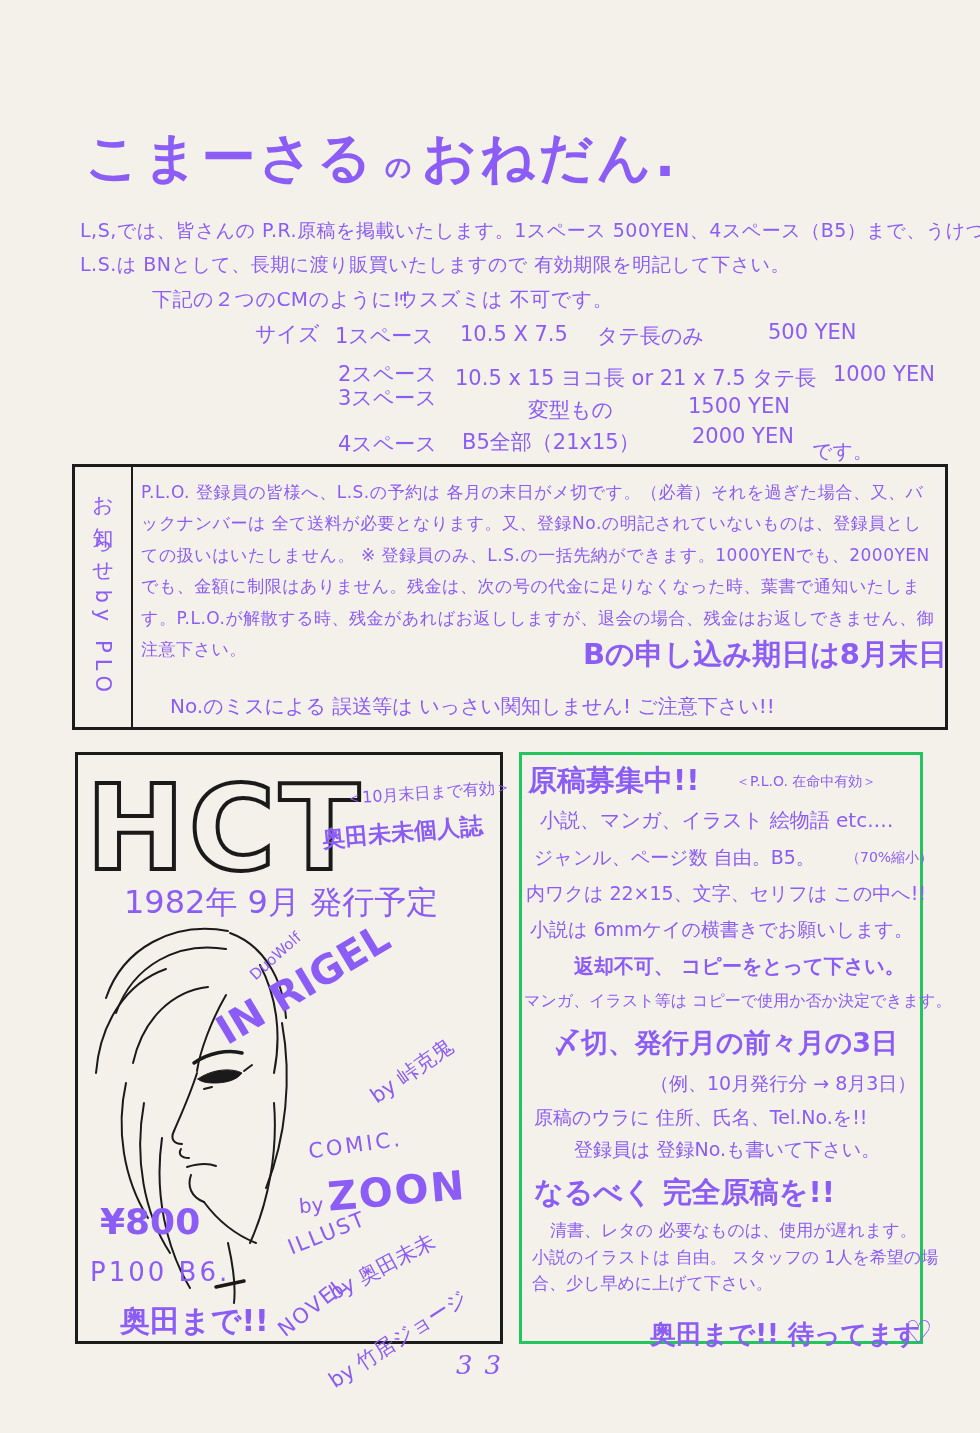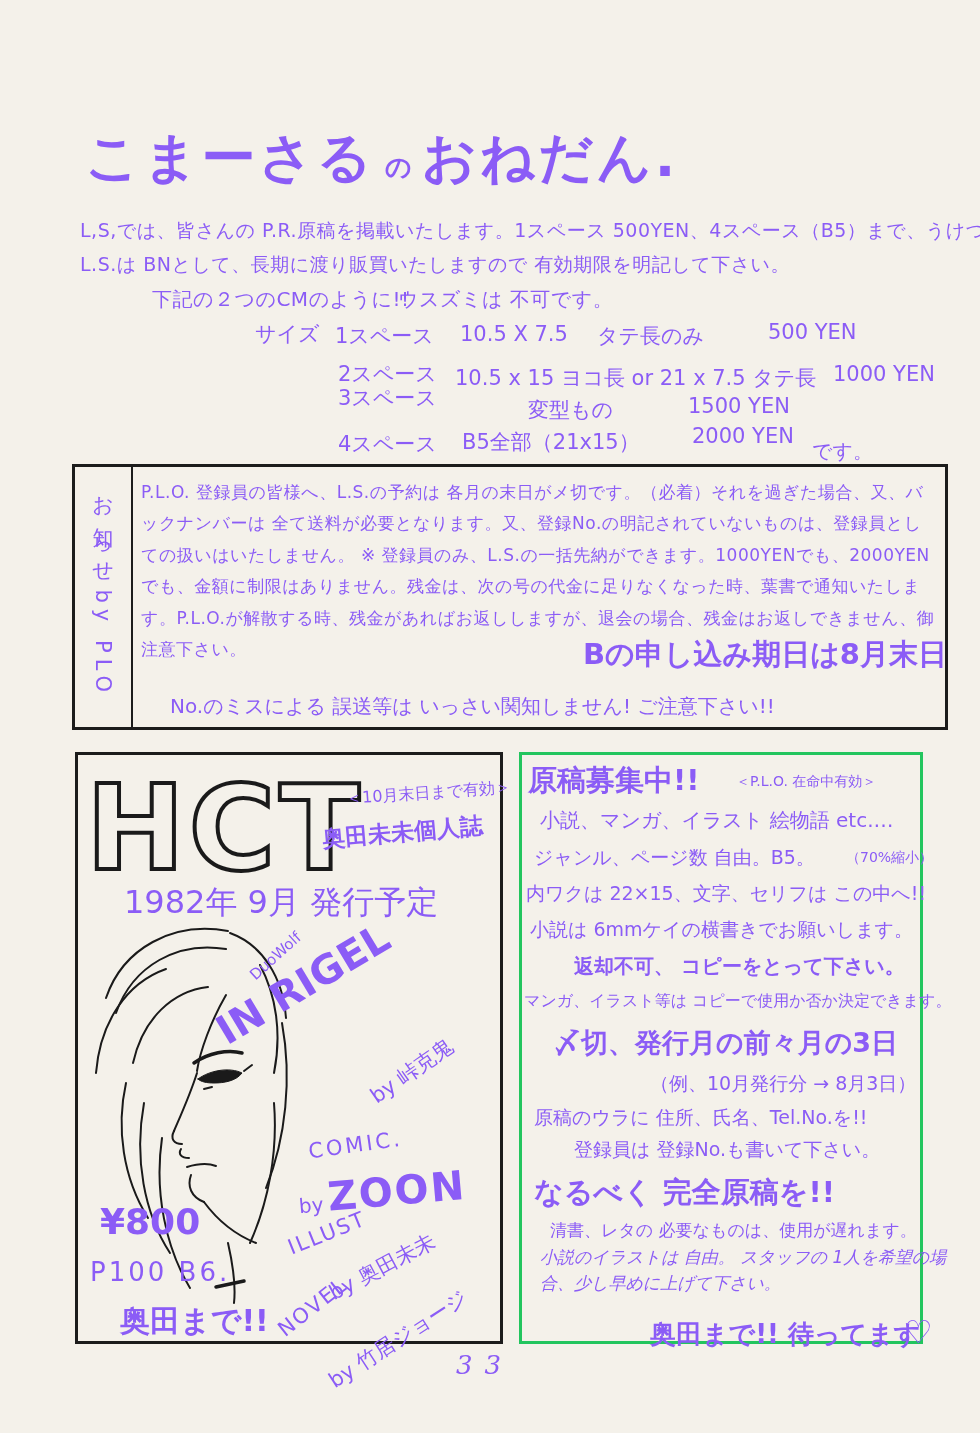--- a/index.html
+++ b/index.html
@@ -73,21 +73,21 @@
   .rl3{left:4px; top:126px; font-size:19px;}
   .rl4{left:8px; top:162px; font-size:19px;}
   .rl5{left:52px; top:198px; font-size:20px; font-weight:600;}
   .rl6{left:2px; top:236px; font-size:16px;}
   .rdl{left:32px; top:270px; font-size:27px; font-weight:600;}
   .rdx{left:128px; top:316px; font-size:19px;}
   .rl7{left:12px; top:350px; font-size:19px;}
   .rl8{left:52px; top:382px; font-size:19px;}
   .rem{left:12px; top:418px; font-size:29px; font-weight:700;}
   .rl9{left:28px; top:464px; font-size:17px;}
-  .rl10{left:18px; top:490px; font-size:17px; white-space:normal; width:416px; line-height:1.5;font-style:italic;}
+  .rl10{left:10px; top:490px; font-size:17px; white-space:normal; width:416px; line-height:1.5;}
   .rcontact{left:128px; top:562px; font-size:26px; font-weight:600;}
   .rheart{left:382px; top:558px; font-size:32px;}
   
   .pageno{left:456px; top:1350px; font-family:"DejaVu Serif","Liberation Serif",serif;
     font-style:italic; font-size:26px; letter-spacing:12px;}
   svg.linework path{fill:none; stroke:#1a1a1a; stroke-width:2; stroke-linecap:round;}
   svg.linework path.thick{stroke-width:3.5;}
   svg.linework path.fill{fill:#1a1a1a; stroke-width:1;}
 </style>
 </head>

